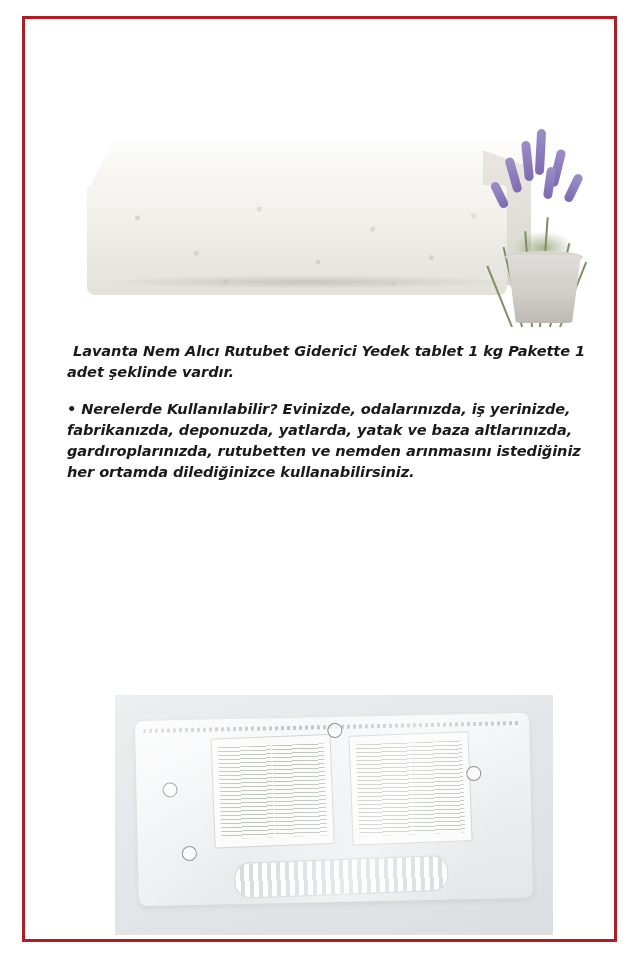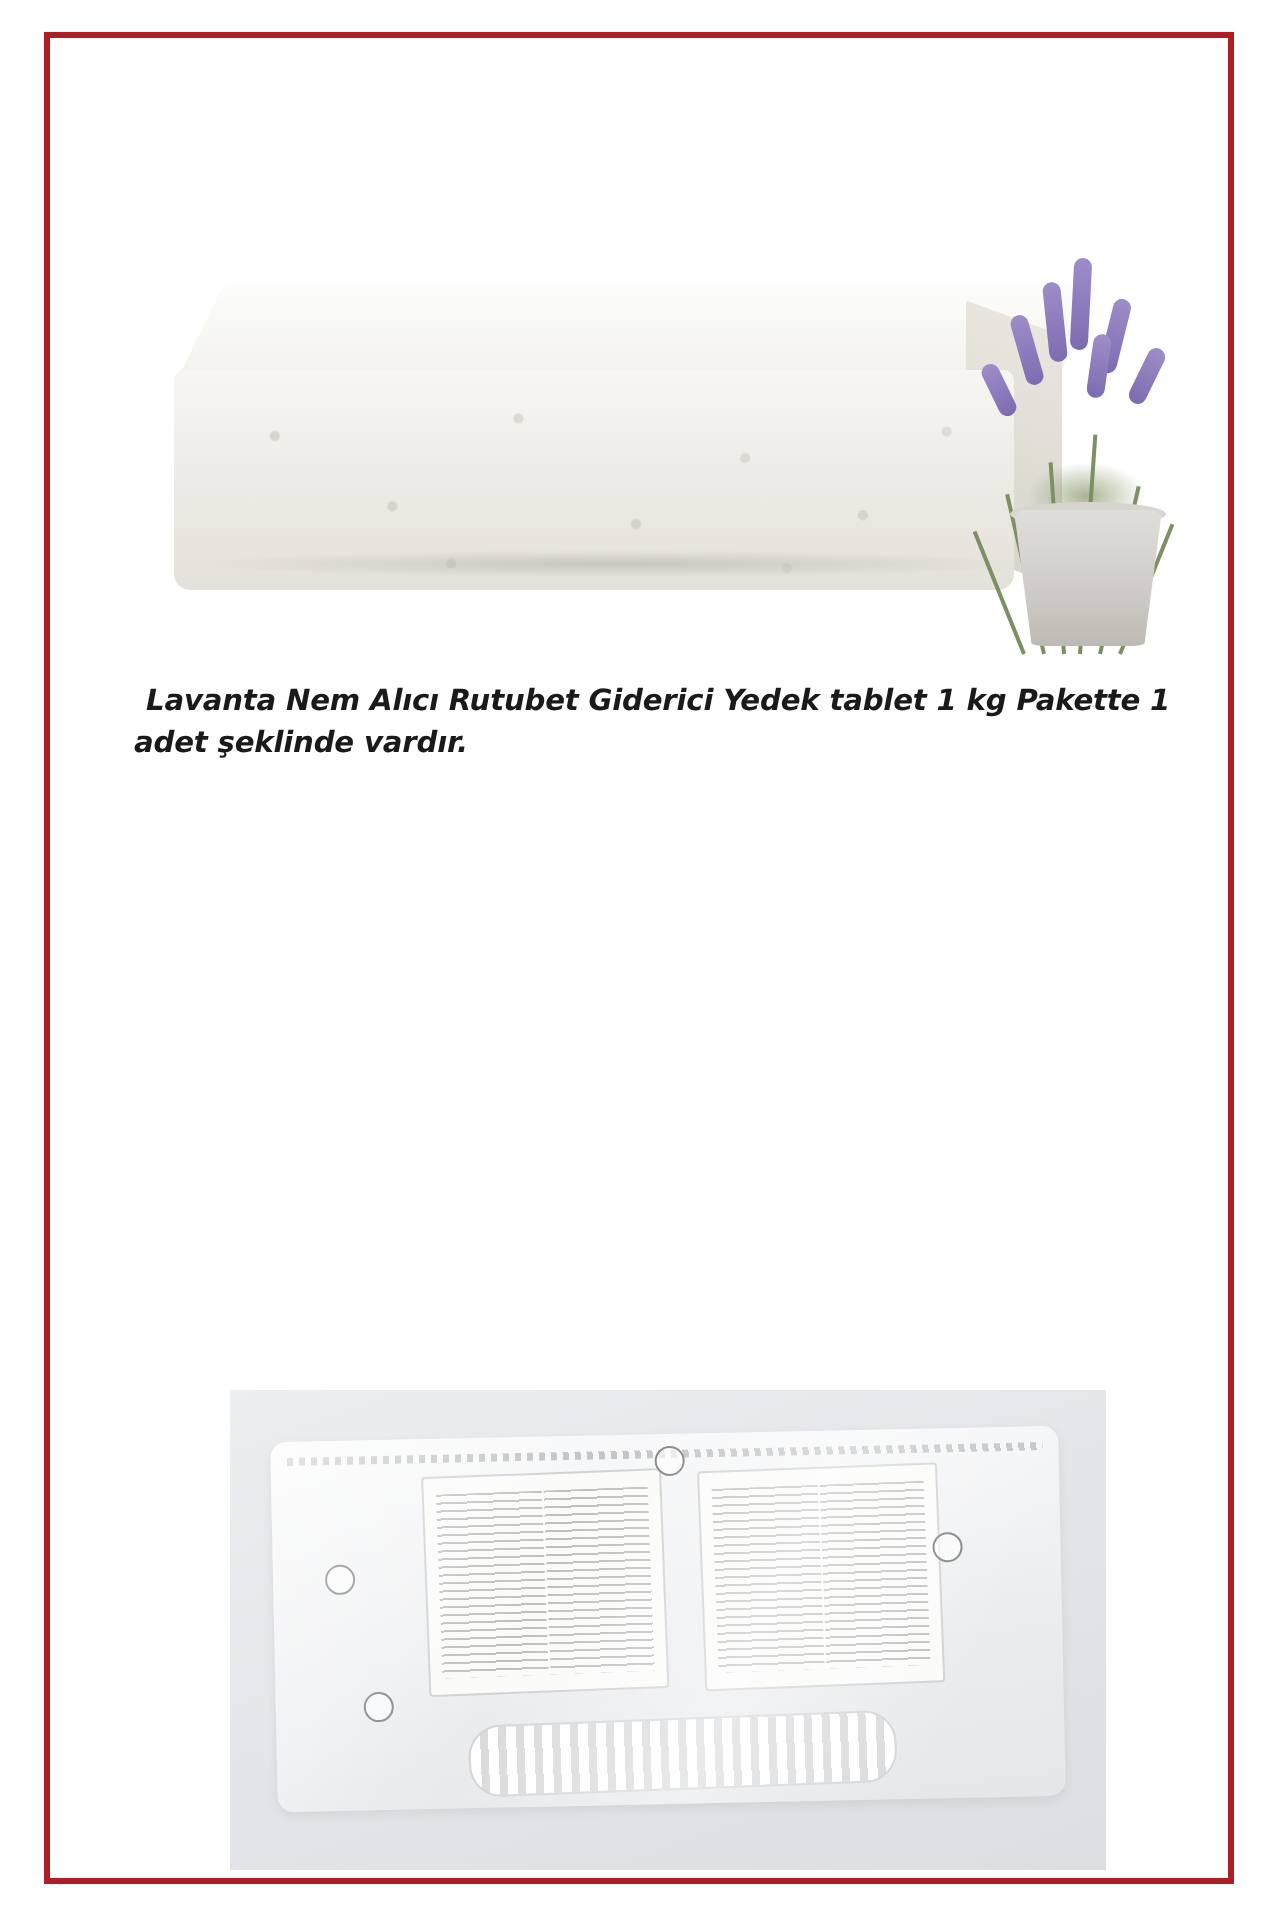--- a/index.html
+++ b/index.html
@@ -293,20 +293,21 @@
           <div class="bloom" style="left:96px;top:46px;height:30px;transform:rotate(26deg);"></div>
           <div class="bloom" style="left:22px;top:54px;height:28px;transform:rotate(-26deg);"></div>
           <div class="bloom" style="left:72px;top:40px;height:32px;transform:rotate(8deg);"></div>
           <div class="pot-rim"></div>
           <div class="pot"></div>
         </div>
       </div>
 
       <div class="text-body">
         <p class="para lead">Lavanta Nem Alıcı Rutubet Giderici Yedek tablet 1 kg Pakette 1 adet şeklinde vardır.</p>
+        <p class="para">• Nerelerde Kullanılabilir? Evinizde, odalarınızda, iş yerinizde, fabrikanızda, deponuzda, yatlarda, yatak ve baza altlarınızda, gardıroplarınızda, rutubetten ve nemden arınmasını istediğiniz her ortamda dilediğinizce kullanabilirsiniz.</p>
       </div>
 
       <div class="photo-bottom">
         <div class="bag">
           <div class="bag-seam"></div>
           <div class="label-card one">
             <div class="label-lines"></div>
             <div class="label-col"></div>
           </div>
           <div class="label-card two">

